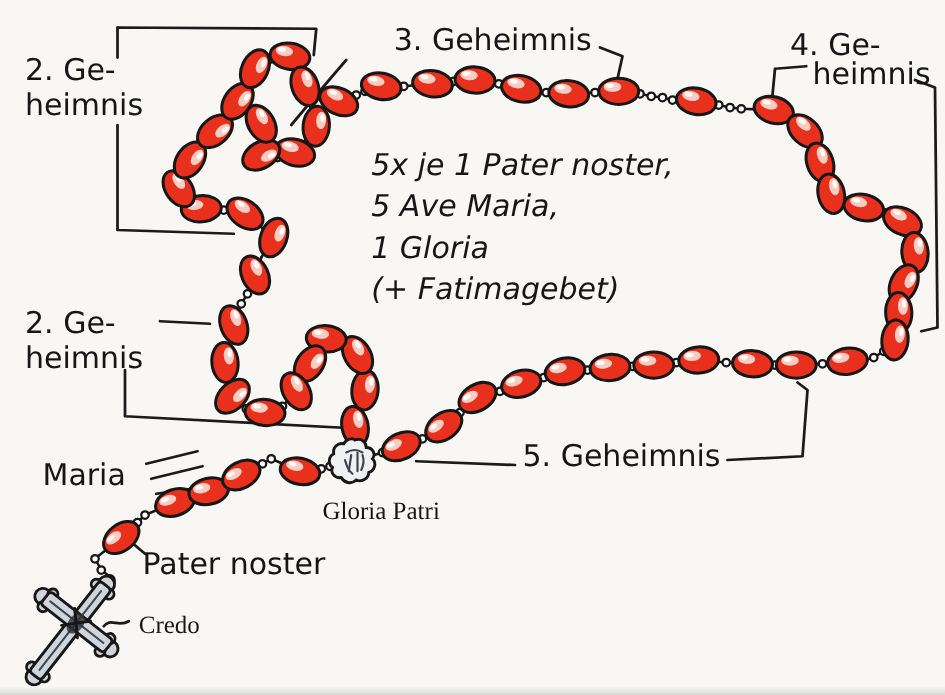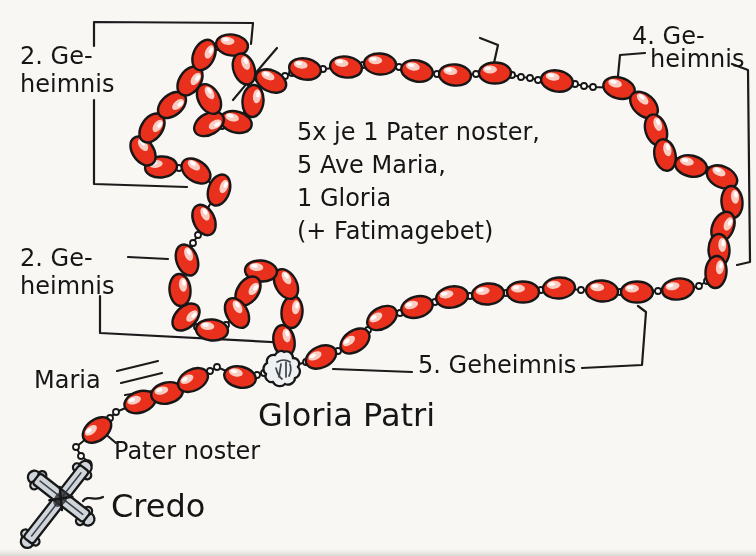--- a/index.html
+++ b/index.html
@@ -8,22 +8,22 @@
   #stage{position:relative;width:756px;height:556px;
          background:#f8f7f4;}
   #stage::after{content:"";position:absolute;left:0;right:0;bottom:0;height:7px;
          background:linear-gradient(#f8f7f4,#d9d9d6);pointer-events:none;}
   svg{position:absolute;left:0;top:0;}
   .lbl{position:absolute;color:#161616;white-space:nowrap;
        font-family:"DejaVu Sans", sans-serif;line-height:1.05;
        letter-spacing:0px;}
   .fs23{font-size:24px;}
   .fs24{font-size:24px;}
-  .fs25{font-size:32px;}
-  #note{line-height:33px;}
+  .fs25{font-size:20px;font-family:Liberation Serif, serif;}
+  #note{line-height:33px;font-style:italic;}
 </style>
 </head>
 <body>
 
 <div id="stage">
 
   <svg id="art" width="756" height="556" viewBox="0 0 756 556">
 
     <g id="strokes" fill="none" stroke="#1b1b1b" stroke-width="2.2" stroke-linecap="round" stroke-linejoin="round">
       <path d="M 251,44 L 253,23 L 94,22 L 94,46 M 94,100 L 94,184 L 187,187"></path>
@@ -432,20 +432,21 @@
       <g fill="none" stroke="#171717" stroke-width="2.4" stroke-linecap="round">
         <path d="M -8,-18 L 8,-1"></path>
         <path d="M 8,-18 L -8,-1"></path>
       </g>
     </g>
   </svg>
 
   <div class="lbl fs24" style="left:20px;top:44px">2. Ge-</div>
   <div class="lbl fs24" style="left:20px;top:72px">heimnis</div>
 
+  <div class="lbl fs24" style="left:315px;top:20px">3. Geheimnis</div>
 
   <div class="lbl fs24" style="left:632px;top:24px">4. Ge-</div>
   <div class="lbl fs24" style="left:650px;top:47px">heimnis</div>
 
   <div class="lbl fs24" style="left:20px;top:246px">2. Ge-</div>
   <div class="lbl fs24" style="left:20px;top:274px">heimnis</div>
 
   <div class="lbl fs24" style="left:34px;top:368px">Maria</div>
 
   <div id="note" class="lbl fs24" style="left:297px;top:116px">

